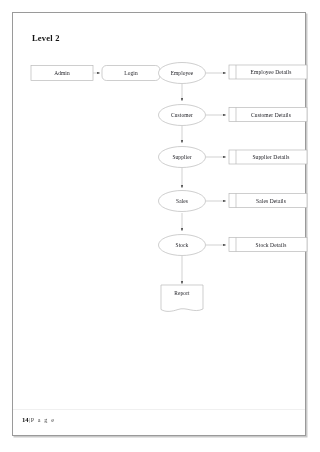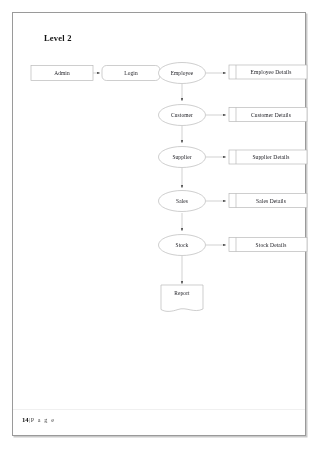--- a/index.html
+++ b/index.html
@@ -29,21 +29,21 @@
     width: 294px;
     height: 424px;
     border: 1px solid #9a9a9a;
     box-sizing: border-box;
     box-shadow: 1.5px 1.5px 0 0 #c9c9c9;
   }
 
   
   .level-title {
     position: absolute;
-    left: 44px;
+    left: 32px;
     top: 33px;
     font-size: 8.5px;
     font-weight: bold;
     color: #141414;
     letter-spacing: 0.2px;
     white-space: nowrap;
   }
 
   
   .diagram {

